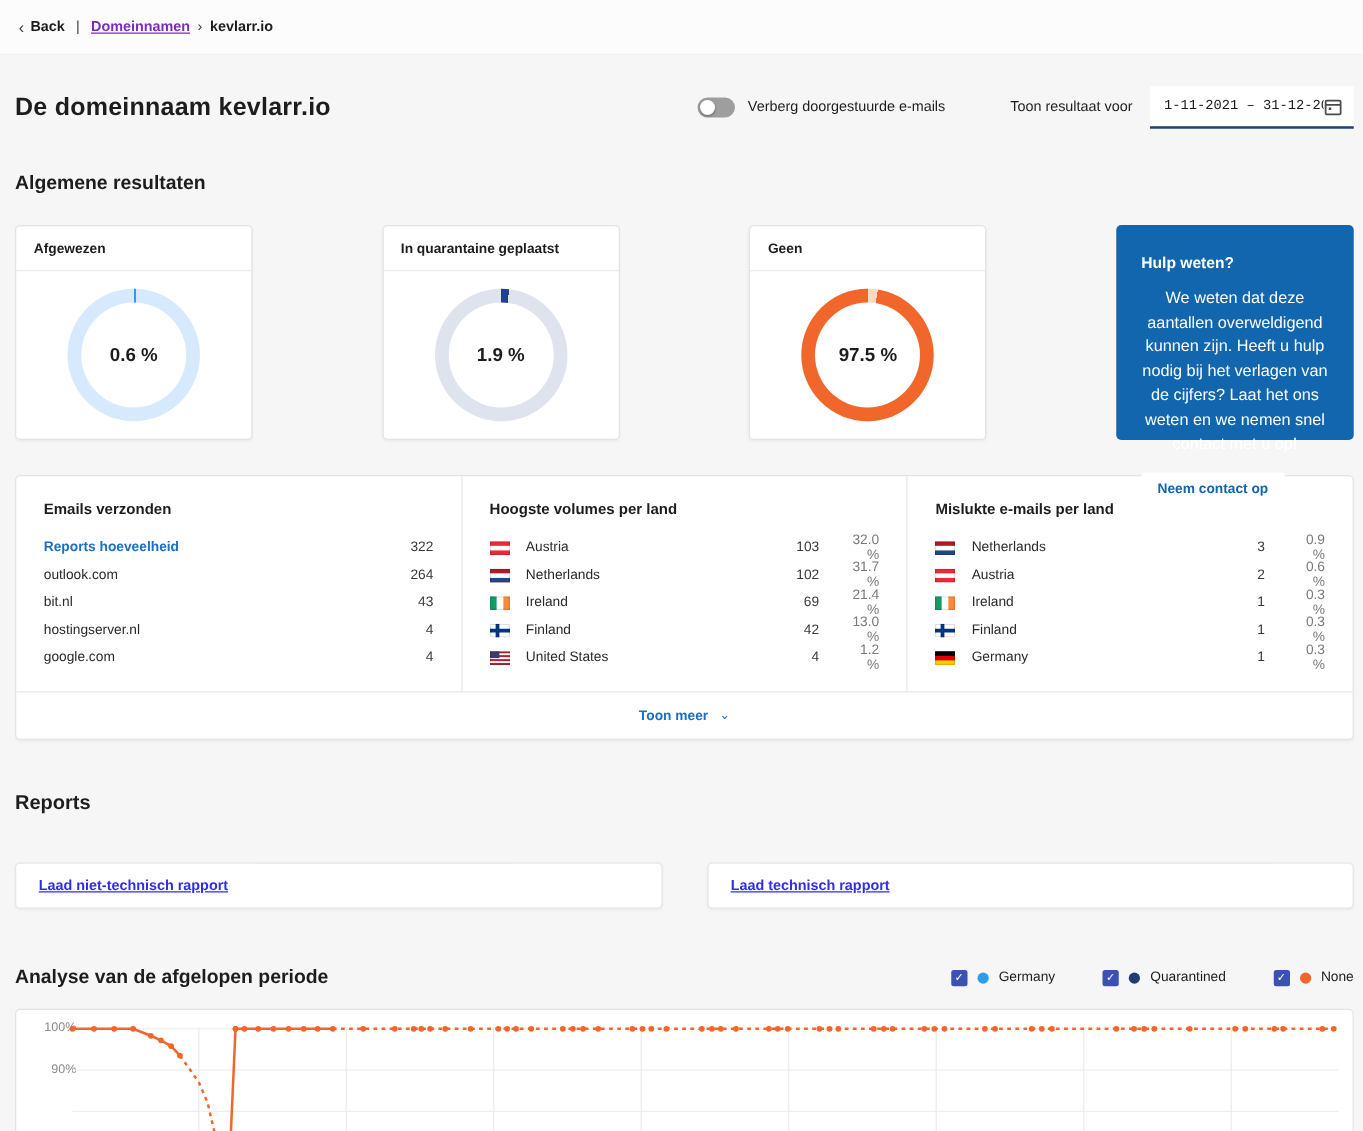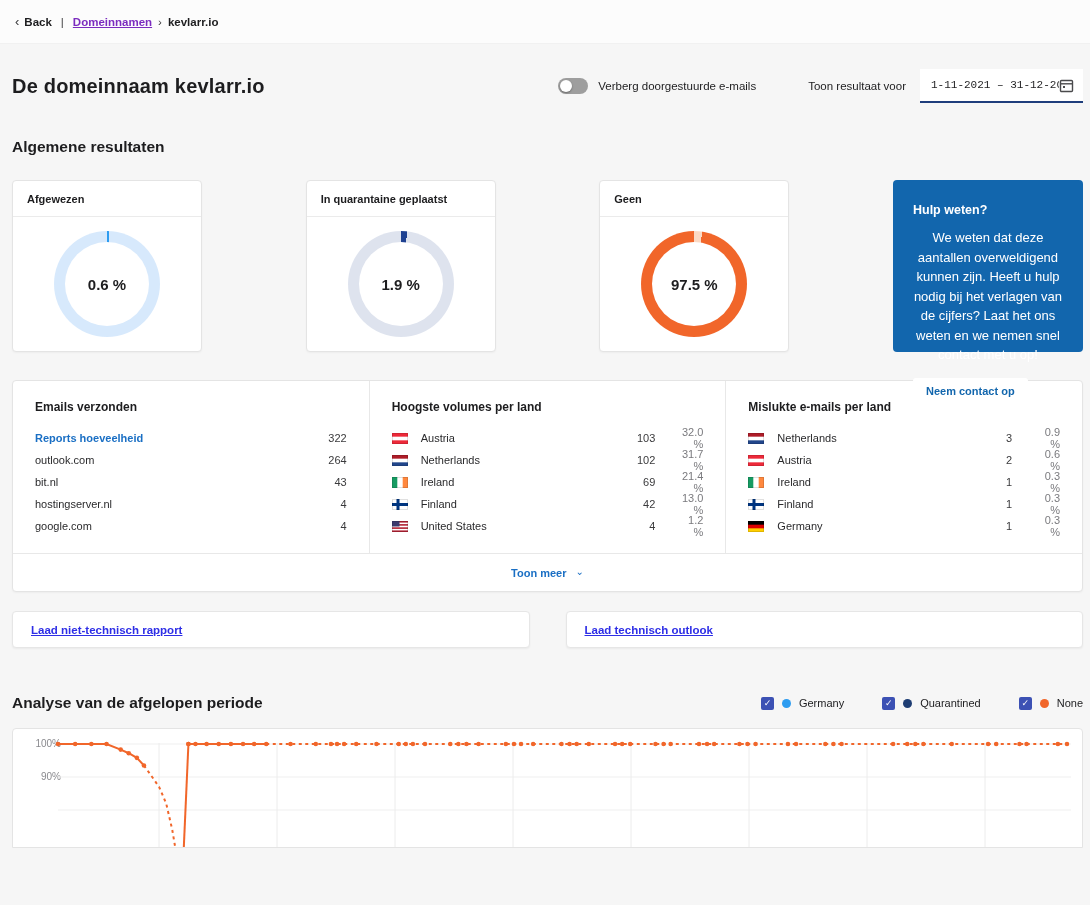--- a/index.html
+++ b/index.html
@@ -69,21 +69,21 @@
   .stat-row .value { color:#3a3a3c; }
   .stat-row .count { width:34px; text-align:right; color:#3a3a3c; }
   .stat-row .pct { width:48px; text-align:right; color:#7a7a7e;padding-left:24px; }
   .flag { width:16px; height:11px; margin-right:13px; line-height:0; flex:none; }
   .show-more-row { border-top:1px solid #e8e8e8; height:38px; display:flex; align-items:center;
                    justify-content:center; gap:9px; color:#1a6fc4; font-size:11px; font-weight:700; cursor:pointer; }
   .chev-down { font-size:10px; font-weight:400; transform:translateY(-1px); }
 
   
   .reports-heading { font-size:16px; font-weight:700; margin-top:42px; }
-  .reports-row { display:flex; gap:36px; margin-top:19px; }
+  .reports-row { display:flex; gap:36px; margin-top:38px; }
   .report-card { flex:1; height:37px; background:#fff; border:1px solid #e6e6e6; border-radius:4px;
                  display:flex; align-items:center; padding:0 18px; box-shadow:0 1px 2px rgba(0,0,0,.05); }
   .report-link { font-size:11.5px; font-weight:700; color:#2e2ee6; text-decoration:underline; cursor:pointer; }
 
   
   .analysis-row { display:flex; align-items:center; margin-top:46px; }
   .legend { margin-left:auto; display:flex; align-items:center; gap:38px; }
   .legend-item { display:flex; align-items:center; gap:8px; font-size:11px; }
   .cbox { width:13px; height:13px; background:#3c51b4; border-radius:2px; color:#fff; font-size:9px;
           display:flex; align-items:center; justify-content:center; line-height:1; cursor:pointer; }
@@ -317,26 +317,27 @@
      </div>
           </div>
       </div>
     </div>
     <div class="show-more-row">
       <span>Toon meer</span>
       <span class="chev-down">⌄</span>
     </div>
   </div>
 
+  <div class="reports-heading">Reports</div>
   <div class="reports-row">
     <div class="report-card">
       <span class="report-link">Laad niet-technisch rapport</span>
     </div>
     <div class="report-card">
-      <span class="report-link">Laad technisch outlook</span>
+      <span class="report-link">Laad technisch rapport</span>
     </div>
   </div>
 
   <div class="analysis-row">
     <div class="section-heading" style="margin-top:0">Analyse van de afgelopen periode</div>
     <div class="legend">
         <div class="legend-item">
      <span class="cbox">✓</span>
      <span class="dot" style="background:#2d9cf0"></span>
      <span>Germany</span>

